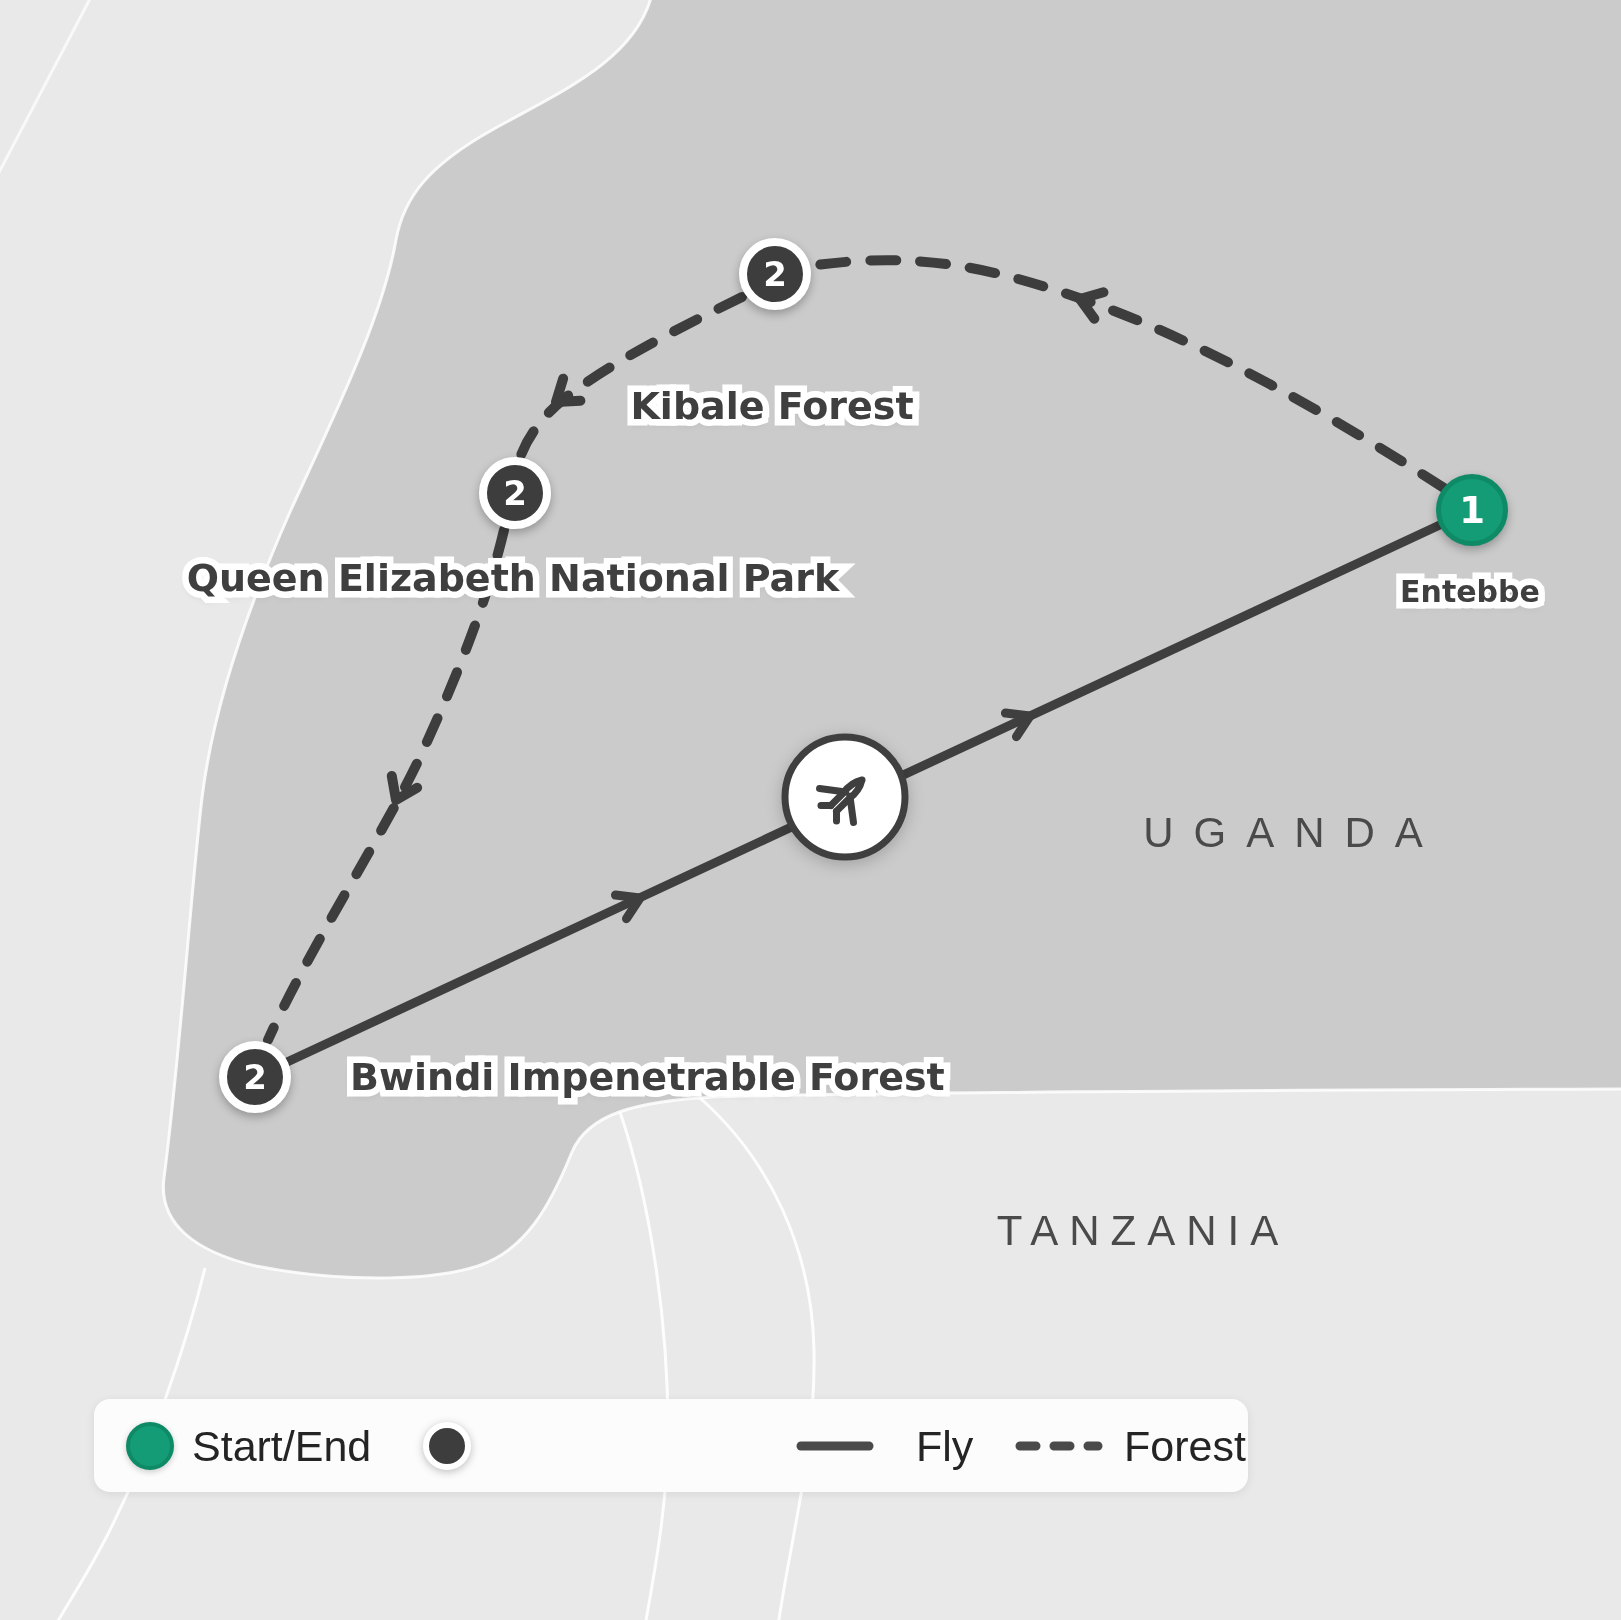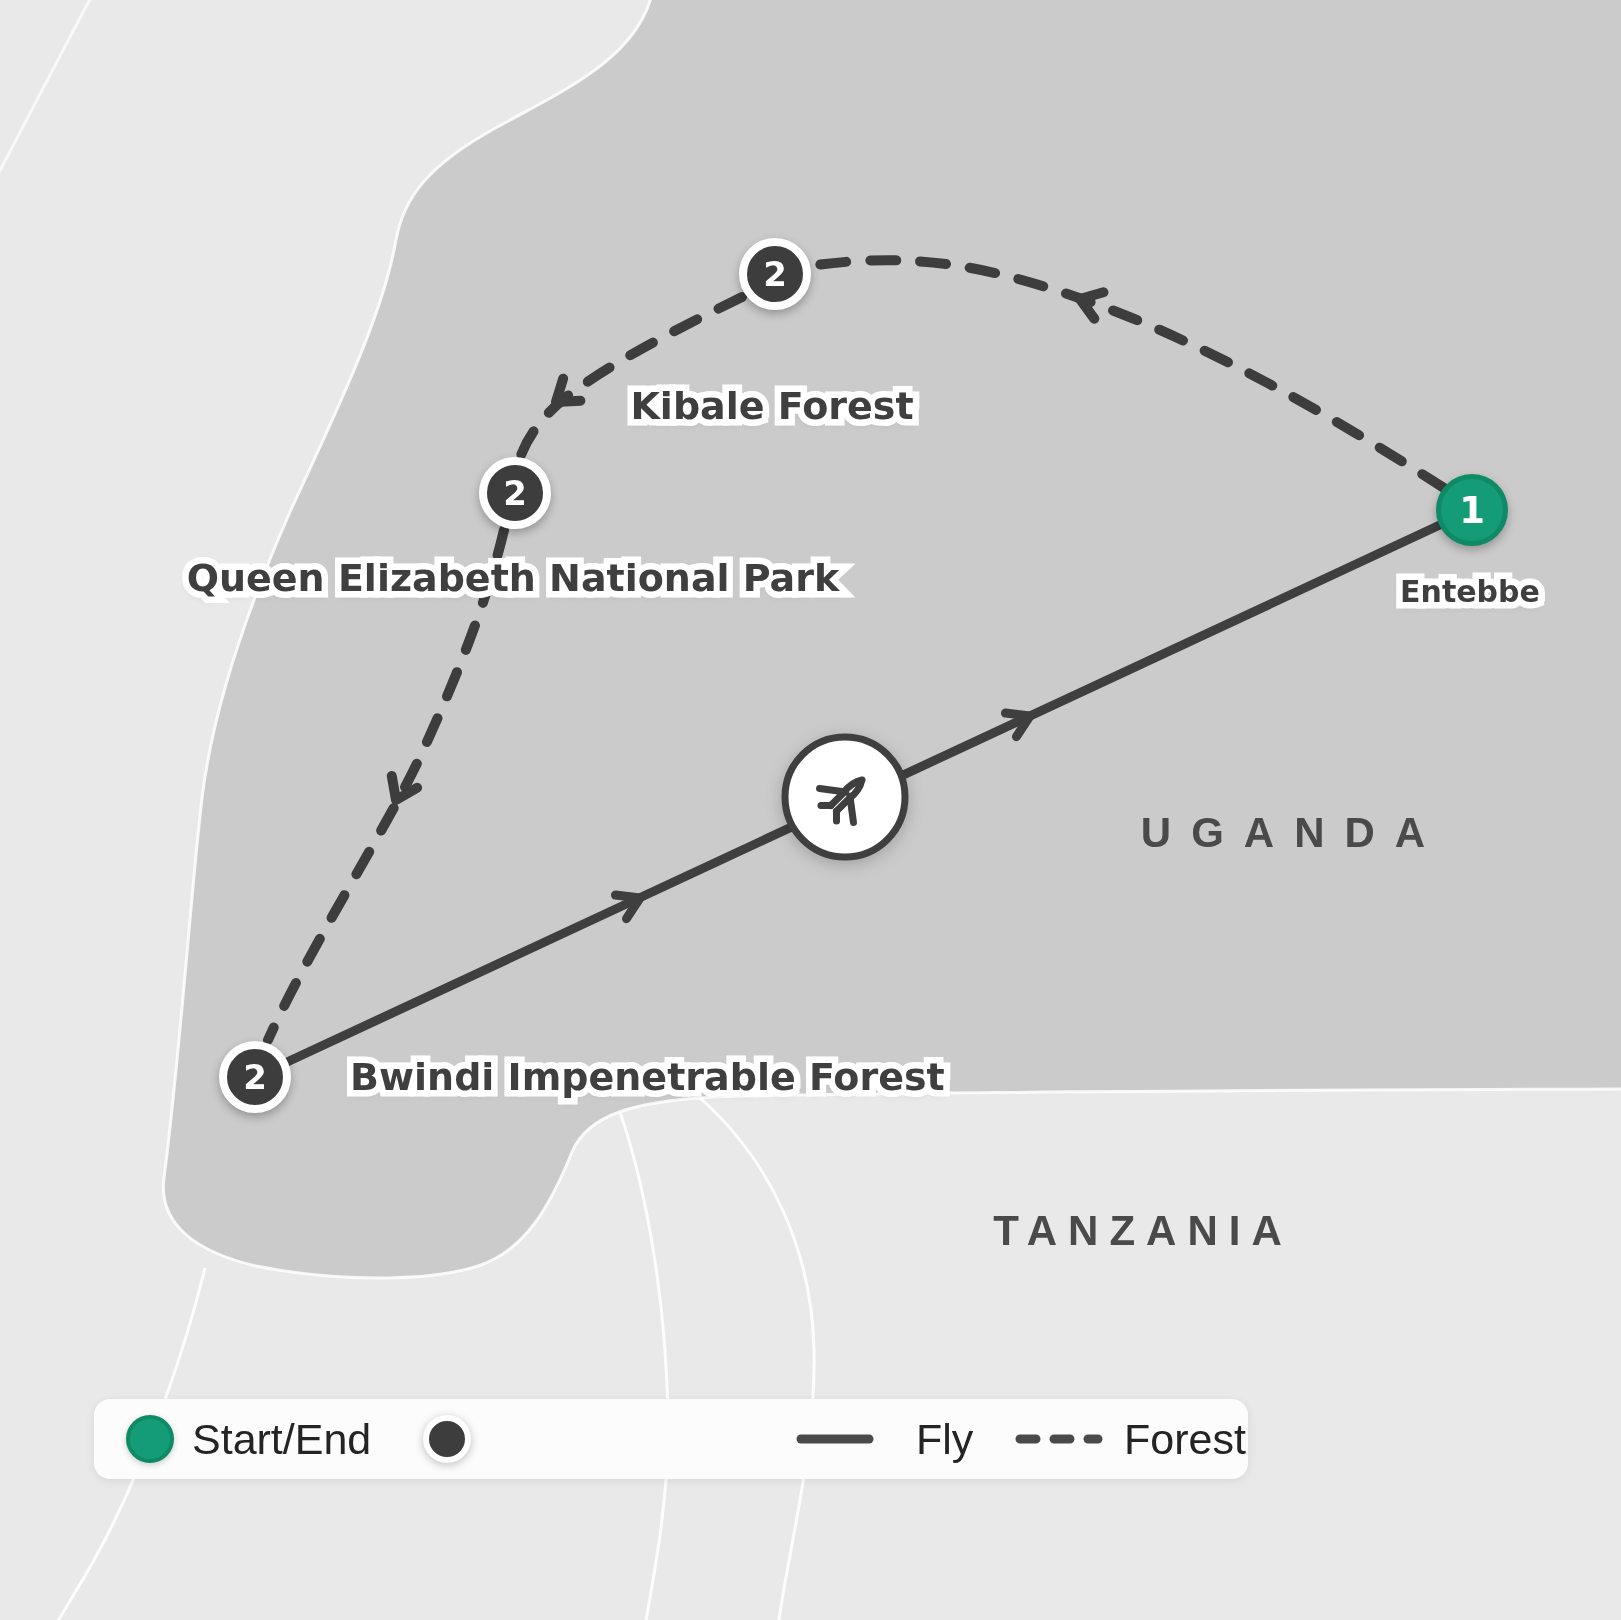--- a/index.html
+++ b/index.html
@@ -21,26 +21,26 @@
           font-weight:700;font-size:38px;color:#3f3f3f;z-index:20;}
   .map-label.left-anchored{transform:translate(0,-50%);}
   .map-label .txt{position:relative;}
   .map-label .outline{position:absolute;left:0;top:0;color:#3f3f3f;
           -webkit-text-stroke:13px #ffffff;text-shadow:0 4px 10px rgba(0,0,0,.15);}
   .map-label .fill{position:relative;}
   .map-label.entebbe{font-size:30px;}
 
   
   .country{position:absolute;transform:translate(-50%,-50%);white-space:nowrap;
-          color:#4a4a4a;font-family:"Liberation Sans",sans-serif;font-weight:700;z-index:10;text-align:right;}
+          color:#4a4a4a;font-family:"Liberation Sans",sans-serif;font-weight:400;z-index:10;text-align:right;}
   .country.uganda{font-size:42px;letter-spacing:20px;}
   .country.tanzania{font-size:42px;letter-spacing:11px;}
 
   
-  #legend{position:absolute;left:94px;top:1399px;width:1154px;height:80px;
+  #legend{position:absolute;left:94px;top:1399px;width:1154px;height:93px;
           background:#fcfcfc;border-radius:16px;box-shadow:0 2px 10px rgba(0,0,0,.08);
           z-index:40;font-family:"Liberation Sans",sans-serif;}
   #legend .li{position:absolute;top:50%;transform:translateY(-50%);
           font-size:43px;color:#242424;white-space:nowrap;}
   .dot{position:absolute;top:50%;transform:translate(-50%,-50%);border-radius:50%;}
   .dot.green{width:40px;height:40px;background:#149c76;border:4px solid #0e8a66;
           box-shadow:0 2px 6px rgba(0,0,0,.2);}
   .dot.dark{width:36px;height:36px;background:#3d3d3d;border:6px solid #ffffff;
           box-shadow:0 2px 8px rgba(0,0,0,.25);}
   .legend-line{position:absolute;top:50%;transform:translateY(-50%);}

